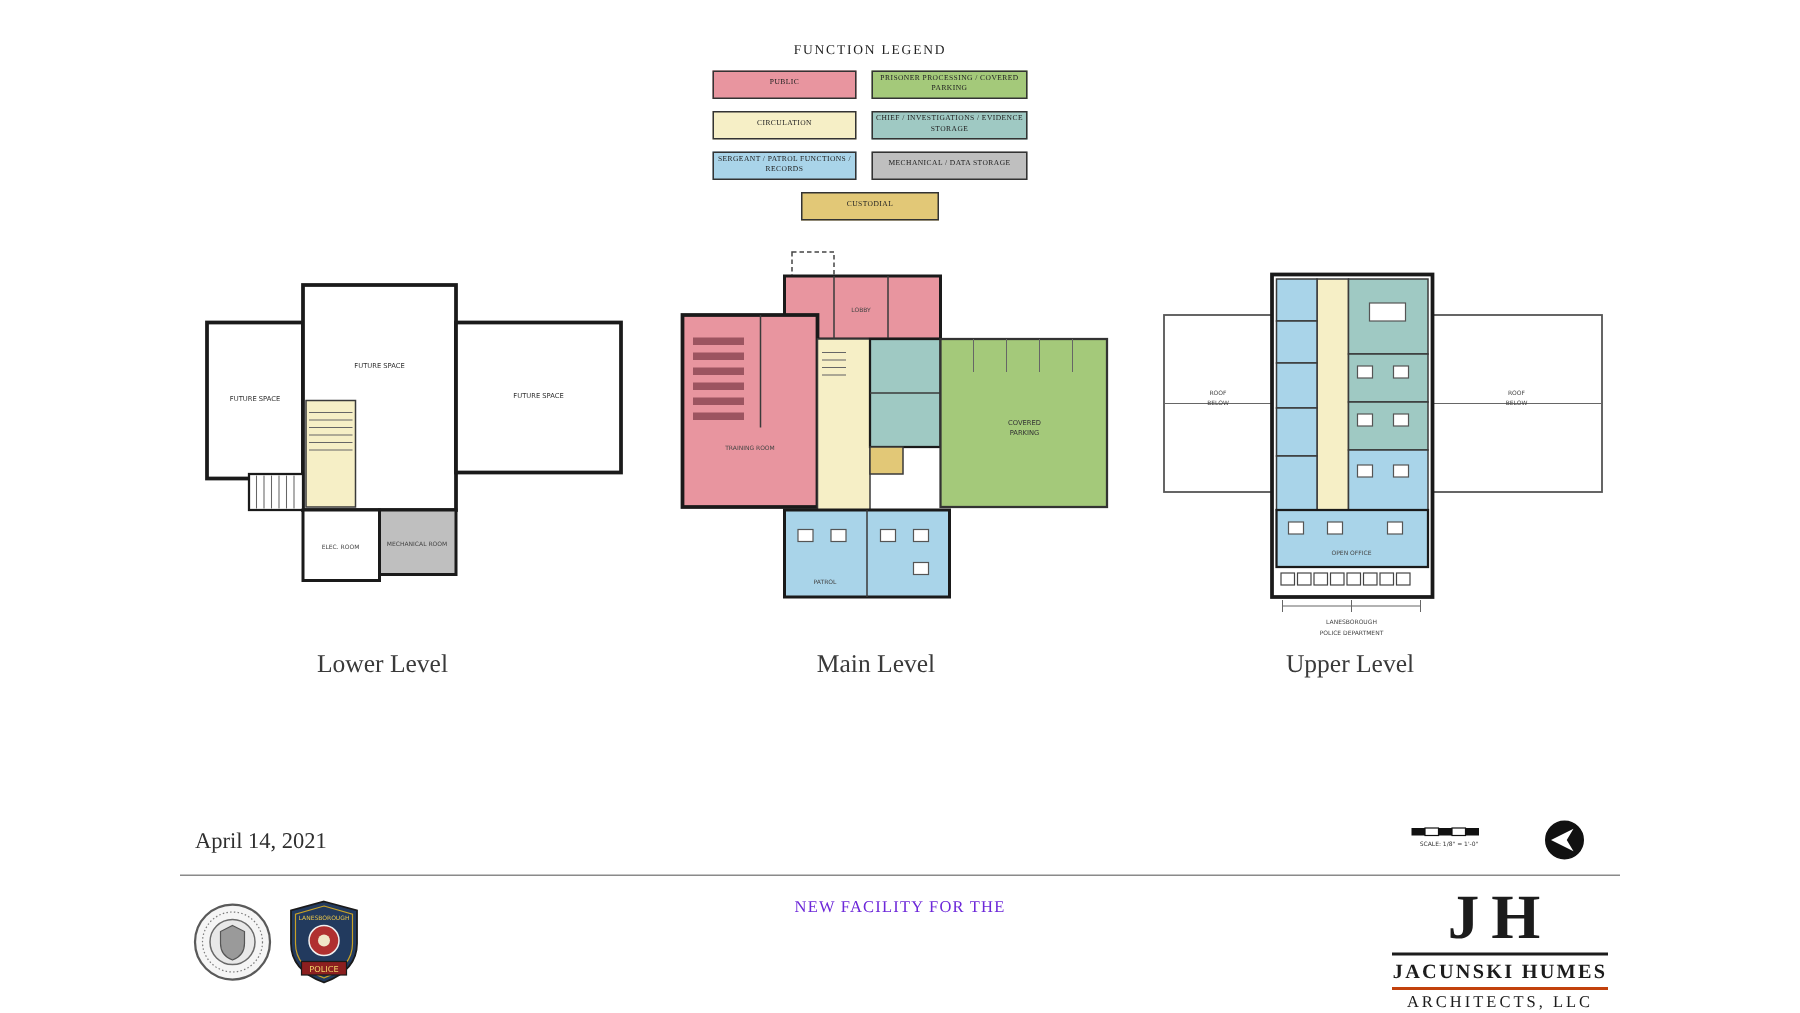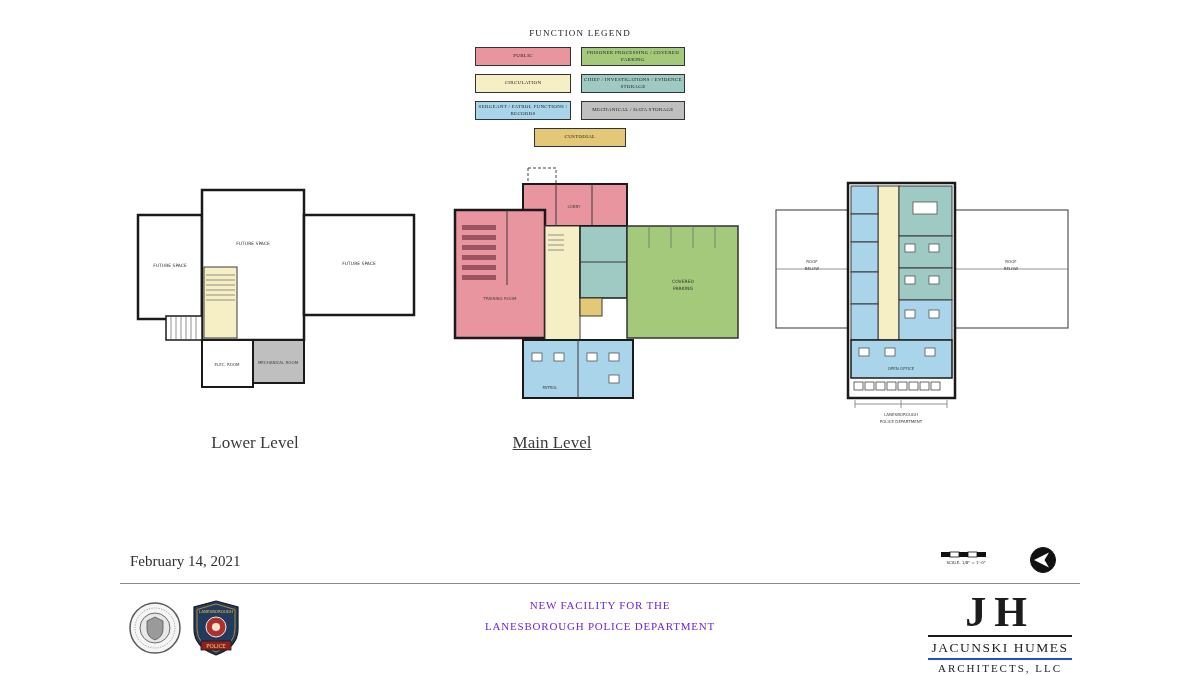--- a/index.html
+++ b/index.html
@@ -13,41 +13,41 @@
   .swatch{border:1px solid #333;min-height:15px;display:flex;align-items:center;justify-content:center;
           text-align:center;font-size:5px;line-height:1.25;letter-spacing:.3px;color:#222;padding:1px 2px;}
   .swatch.span{grid-column:1/3;justify-self:center;width:86px;}
 
   
   .plan{position:absolute;margin:0;padding:0;}
   .plan-lower{left:135px;top:183px;}
   .plan-main{left:452px;top:165px;}
   .plan-upper{left:775px;top:180px;}
   .caption{position:absolute;top:433px;width:200px;text-align:center;font-size:17px;color:#3a3a3a;}
-  .cap-lower{left:155px;text-align:center;} .cap-main{left:452px;text-decoration:underline;} .cap-upper{left:800px;}
+  .cap-lower{left:155px;text-align:center;} .cap-main{left:484px;} .cap-upper{left:800px;}
 
   .w25{stroke:#1a1a1a;stroke-width:2.5;} .w2{stroke:#1a1a1a;stroke-width:2;}
   .w15{stroke:#1a1a1a;stroke-width:1.5;} .w1{stroke:#3a3a3a;stroke-width:1;}
   .thin{stroke:#666;stroke-width:.7;}
   .rl{font-family:"DejaVu Sans",sans-serif;font-size:4.5px;fill:#333;text-anchor:middle;}
   .rls{font-family:"DejaVu Sans",sans-serif;font-size:4px;fill:#444;text-anchor:middle;}
 
   
   .rule{position:absolute;left:120px;top:583px;width:960px;height:1px;background:#8a8a8a;}
   .date{position:absolute;left:130px;top:553px;font-size:15px;color:#2f2f2f;}
   .sheet-title{position:absolute;left:400px;width:400px;top:553px;text-align:center;font-size:15px;color:#2f2f2f;}
   .scalebar{position:absolute;left:940px;top:548px;}
   .north{position:absolute;left:1028px;top:545px;}
   .seal{position:absolute;left:128px;top:601px;}
   .patch{position:absolute;left:190px;top:599px;}
   .proj-title{position:absolute;left:350px;width:500px;top:595px;text-align:center;}
   .proj-title div{font-size:11px;letter-spacing:.8px;color:#6d28d9;line-height:21px;}
   .jh{position:absolute;left:928px;top:590px;width:144px;text-align:center;color:#1c1c1c;}
   .jh-mono{font-size:42px;font-weight:bold;letter-spacing:8px;line-height:1.05;border-bottom:2.5px solid #1c1c1c;padding-bottom:1px;}
-  .jh-name{font-size:13.5px;font-weight:normal;letter-spacing:1.5px;border-bottom:2px solid #1d4ed8;padding:3px 0 2px;}
+  .jh-name{font-size:13.5px;font-weight:bold;letter-spacing:1.5px;border-bottom:2px solid #c2410c;padding:3px 0 2px;}
   .jh-suffix{font-size:11px;letter-spacing:2px;border-bottom:2px solid #1c1c1c;padding:2px 0 2px;}
 </style>
 </head>
 <body>
 
 <div class="sheet">
 
   <div class="legend">
     <div class="legend-title">FUNCTION LEGEND</div>
     <div class="legend-grid">
@@ -232,22 +232,23 @@
           <line x1="126" y1="220" x2="126" y2="228"></line>
           <line x1="172" y1="220" x2="172" y2="228"></line>
       </g>
       <text x="126" y="236" class="rls">LANESBOROUGH</text>
       <text x="126" y="243" class="rls">POLICE DEPARTMENT</text>
     </svg>
   </figure>
 
   <div class="caption cap-lower">Lower Level</div>
   <div class="caption cap-main">Main Level</div>
-
-  <div class="date">February 14, 2021</div>
+  <div class="caption cap-upper">Upper Level</div>
+
+  <div class="date">April 14, 2021</div>
 
   <div class="scalebar">
     <svg width="52" height="20" viewBox="0 0 52 20">
       <g>
         <rect x="1" y="4" width="9" height="5" fill="#111"></rect>
         <rect x="10" y="4" width="9" height="5" fill="#fff" stroke="#111" stroke-width="0.8"></rect>
         <rect x="19" y="4" width="9" height="5" fill="#111"></rect>
         <rect x="28" y="4" width="9" height="5" fill="#fff" stroke="#111" stroke-width="0.8"></rect>
         <rect x="37" y="4" width="9" height="5" fill="#111"></rect>
       </g>
@@ -280,21 +281,20 @@
       <text x="26" y="14" text-anchor="middle" font-size="4" fill="#e8c54a" font-family="DejaVu Sans, sans-serif">LANESBOROUGH</text>
       <circle cx="26" cy="28" r="10" fill="#b03030" stroke="#f0f0f0" stroke-width="1"></circle>
       <circle cx="26" cy="28" r="4" fill="#f0e6c8"></circle>
       <rect x="11" y="42" width="30" height="9" fill="#8c1f1f" stroke="#1a1a1a" stroke-width="0.8"></rect>
       <text x="26" y="49" text-anchor="middle" font-size="5.5" fill="#f3d46a" font-family="DejaVu Sans, sans-serif">POLICE</text>
     </svg>
   </div>
 
   <div class="proj-title">
     <div>NEW FACILITY FOR THE</div>
-    <div>LANESBOROUGH POLICE DEPARTMENT</div>
   </div>
 
   <div class="jh">
     <div class="jh-mono">JH</div>
     <div class="jh-name">JACUNSKI HUMES</div>
     <div class="jh-suffix">ARCHITECTS, LLC</div>
   </div>
 
 </div>
 

